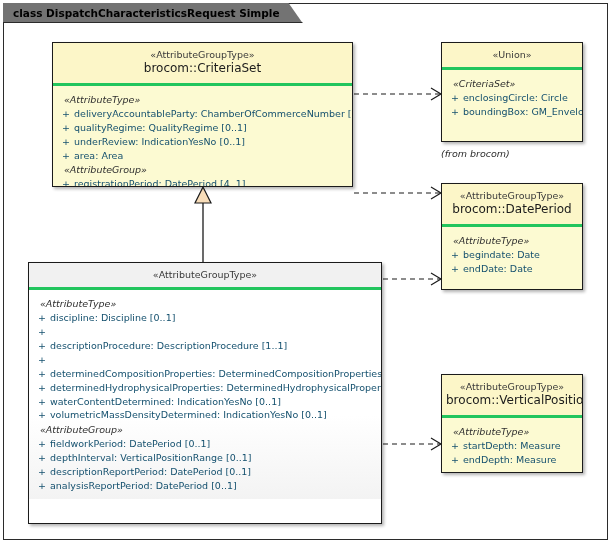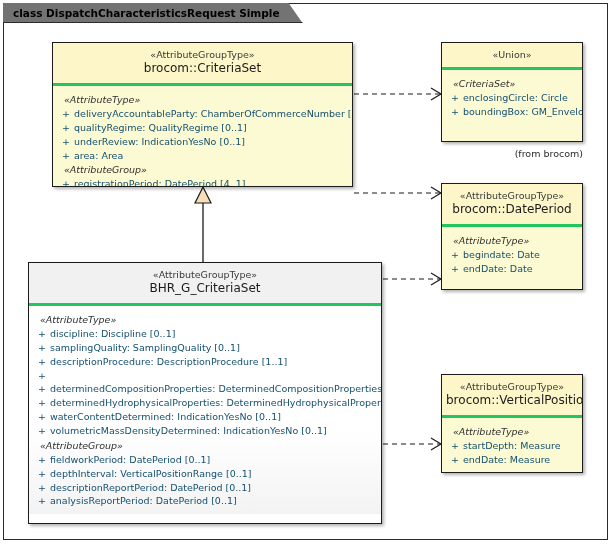--- a/index.html
+++ b/index.html
@@ -112,22 +112,23 @@
     width: 16px;
     flex: 0 0 16px;
     text-align: center;
     color: #14506e;
   }
   .attr-text { color: #14506e; }
 
   .from-note {
     position: absolute;
     font-size: 9.5px;
+    font-style: italic;
     color: #2b2b2b;
-    text-align: right;
+    text-align: left;
     white-space: nowrap;
   }
 
   
   .conn-svg {
     position: absolute;
     left: 0;
     top: 0;
     width: 611px;
     height: 545px;
@@ -198,31 +199,29 @@
       <div class="attr-row">
         <span class="attr-vis">+</span>
         <span class="attr-text">correctionPeriod: DatePeriod [0..1]</span>
       </div>
     </div>
   </div>
 
   <div class="uml-box grey" style="left:28px; top:262px; width:354px; height:262px;">
     <div class="box-header">
       <span class="stereo">«AttributeGroupType»</span>
-      <span class="cname">BHR_G_CriteriaSet</span>
     </div>
     <div class="box-body">
       <div class="group-label">«AttributeType»</div>
       <div class="attr-row">
         <span class="attr-vis">+</span>
         <span class="attr-text">discipline: Discipline [0..1]</span>
       </div>
       <div class="attr-row">
         <span class="attr-vis">+</span>
-        <span class="attr-text">samplingQuality: SamplingQuality [0..1]</span>
       </div>
       <div class="attr-row">
         <span class="attr-vis">+</span>
         <span class="attr-text">descriptionProcedure: DescriptionProcedure [1..1]</span>
       </div>
       <div class="attr-row">
         <span class="attr-vis">+</span>
       </div>
       <div class="attr-row">
         <span class="attr-vis">+</span>
@@ -302,21 +301,21 @@
       <span class="cname">brocom::VerticalPositionRange</span>
     </div>
     <div class="box-body">
       <div class="group-label">«AttributeType»</div>
       <div class="attr-row">
         <span class="attr-vis">+</span>
         <span class="attr-text">startDepth: Measure</span>
       </div>
       <div class="attr-row">
         <span class="attr-vis">+</span>
-        <span class="attr-text">endDate: Measure</span>
+        <span class="attr-text">endDepth: Measure</span>
       </div>
     </div>
   </div>
 
   <div class="frame-border"></div>
   <div class="frame-tab">class DispatchCharacteristicsRequest Simple</div>
 
 </div>
 
 </body></html>

